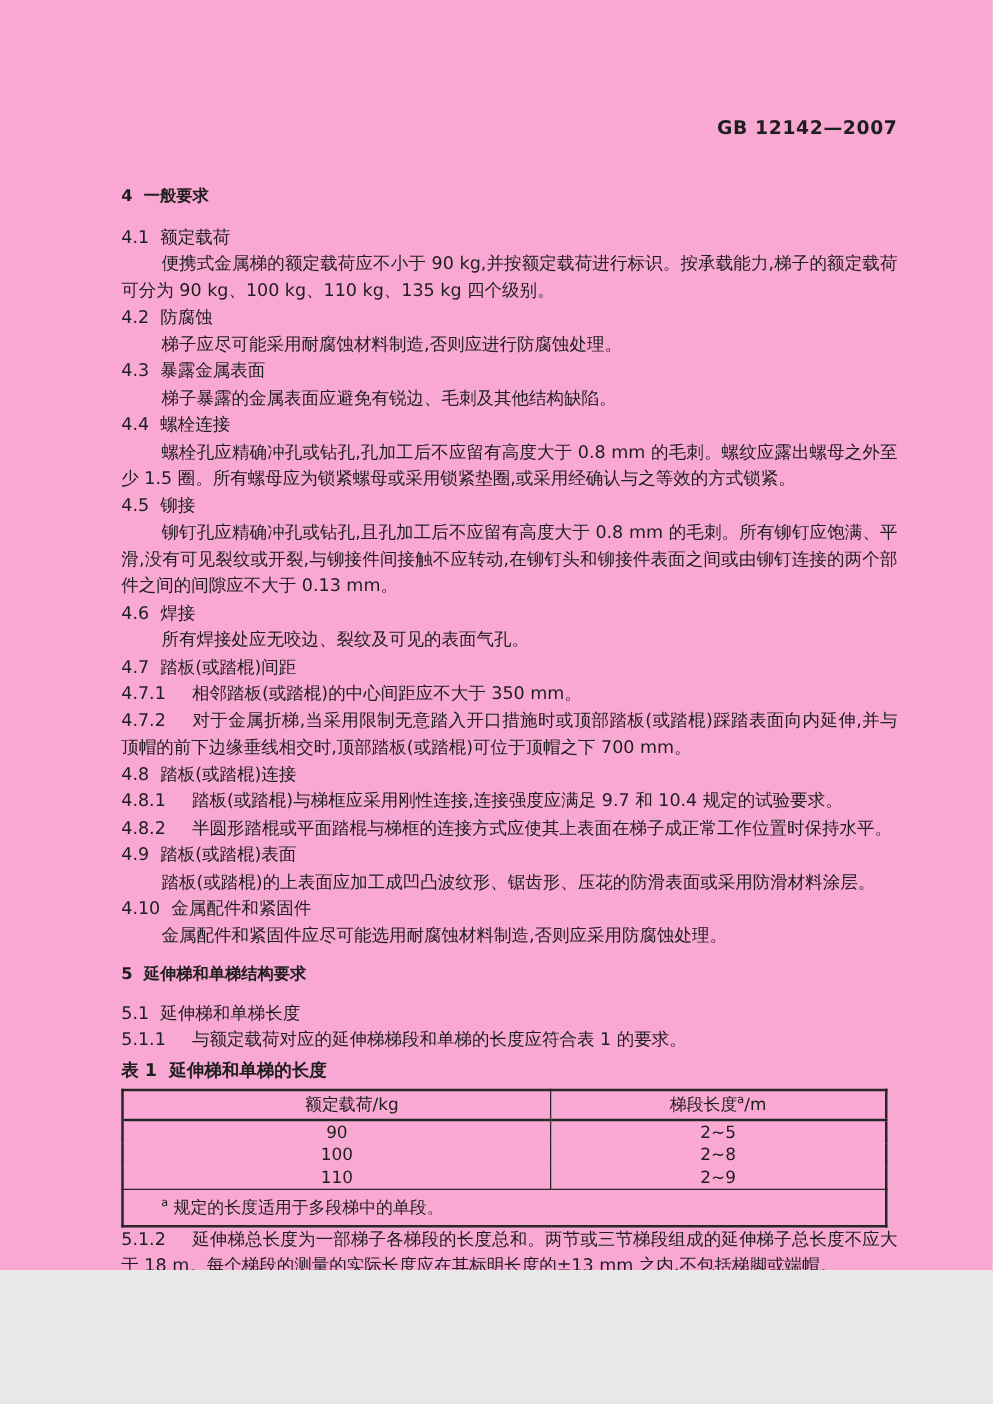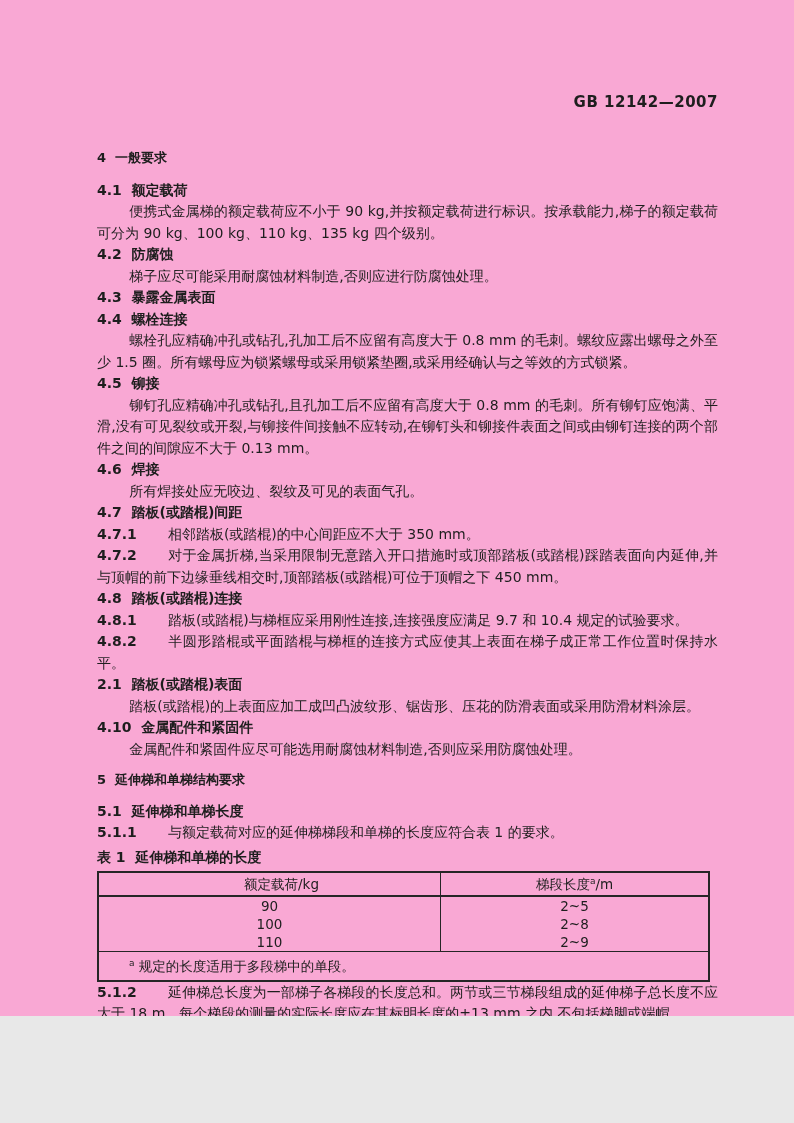--- a/index.html
+++ b/index.html
@@ -31,36 +31,36 @@
     letter-spacing:0.5px;
   }
   .h1 {
     font-weight:bold;
     font-size:13px;
     margin:0 0 11px 0;
     white-space:pre-wrap;
   }
   .h1.spaced { margin-top:9px; margin-bottom:10px; }
   .h2 {
-    font-weight:bold;
+    font-weight:normal;
     margin:0;
     white-space:pre-wrap;
   }
   p.body {
     margin:0;
     text-indent:2.3em;
     text-align:justify;
   }
   p.clause {
     margin:0;
     text-align:justify;
   }
   p.clause .num {
-    font-weight:bold;
-    margin-right:31px;
+    font-weight:normal;
+    margin-right:21px;
     white-space:nowrap;
   }
   .tbl-caption {
     font-weight:bold;
     text-align:left;
     line-height:16px;
     margin:5px 0 0 0;
     white-space:pre-wrap;
   }
   table.rated {
@@ -109,47 +109,48 @@
 
     <div class="h1">4  一般要求</div>
 
     <div class="h2">4.1  额定载荷</div>
     <p class="body">便携式金属梯的额定载荷应不小于 90 kg,并按额定载荷进行标识。按承载能力,梯子的额定载荷可分为 90 kg、100 kg、110 kg、135 kg 四个级别。</p>
 
     <div class="h2">4.2  防腐蚀</div>
     <p class="body">梯子应尽可能采用耐腐蚀材料制造,否则应进行防腐蚀处理。</p>
 
     <div class="h2">4.3  暴露金属表面</div>
+    <p class="body">梯子暴露的金属表面应避免有锐边、毛刺及其他结构缺陷。</p>
 
     <div class="h2">4.4  螺栓连接</div>
     <p class="body">螺栓孔应精确冲孔或钻孔,孔加工后不应留有高度大于 0.8 mm 的毛刺。螺纹应露出螺母之外至少 1.5 圈。所有螺母应为锁紧螺母或采用锁紧垫圈,或采用经确认与之等效的方式锁紧。</p>
 
     <div class="h2">4.5  铆接</div>
     <p class="body">铆钉孔应精确冲孔或钻孔,且孔加工后不应留有高度大于 0.8 mm 的毛刺。所有铆钉应饱满、平滑,没有可见裂纹或开裂,与铆接件间接触不应转动,在铆钉头和铆接件表面之间或由铆钉连接的两个部件之间的间隙应不大于 0.13 mm。</p>
 
     <div class="h2">4.6  焊接</div>
     <p class="body">所有焊接处应无咬边、裂纹及可见的表面气孔。</p>
 
     <div class="h2">4.7  踏板(或踏棍)间距</div>
     <p class="clause">
       <span class="num">4.7.1</span><span>相邻踏板(或踏棍)的中心间距应不大于 350 mm。</span>
     </p>
     <p class="clause">
-      <span class="num">4.7.2</span><span>对于金属折梯,当采用限制无意踏入开口措施时或顶部踏板(或踏棍)踩踏表面向内延伸,并与顶帽的前下边缘垂线相交时,顶部踏板(或踏棍)可位于顶帽之下 450 mm。</span>
+      <span class="num">4.7.2</span><span>对于金属折梯,当采用限制无意踏入开口措施时或顶部踏板(或踏棍)踩踏表面向内延伸,并与顶帽的前下边缘垂线相交时,顶部踏板(或踏棍)可位于顶帽之下 700 mm。</span>
     </p>
 
     <div class="h2">4.8  踏板(或踏棍)连接</div>
     <p class="clause">
       <span class="num">4.8.1</span><span>踏板(或踏棍)与梯框应采用刚性连接,连接强度应满足 9.7 和 10.4 规定的试验要求。</span>
     </p>
     <p class="clause">
       <span class="num">4.8.2</span><span>半圆形踏棍或平面踏棍与梯框的连接方式应使其上表面在梯子成正常工作位置时保持水平。</span>
     </p>
 
-    <div class="h2">2.1  踏板(或踏棍)表面</div>
+    <div class="h2">4.9  踏板(或踏棍)表面</div>
     <p class="body">踏板(或踏棍)的上表面应加工成凹凸波纹形、锯齿形、压花的防滑表面或采用防滑材料涂层。</p>
 
     <div class="h2">4.10  金属配件和紧固件</div>
     <p class="body">金属配件和紧固件应尽可能选用耐腐蚀材料制造,否则应采用防腐蚀处理。</p>
 
     <div class="h1 spaced">5  延伸梯和单梯结构要求</div>
 
     <div class="h2">5.1  延伸梯和单梯长度</div>
     <p class="clause">
       <span class="num">5.1.1</span><span>与额定载荷对应的延伸梯梯段和单梯的长度应符合表 1 的要求。</span>

